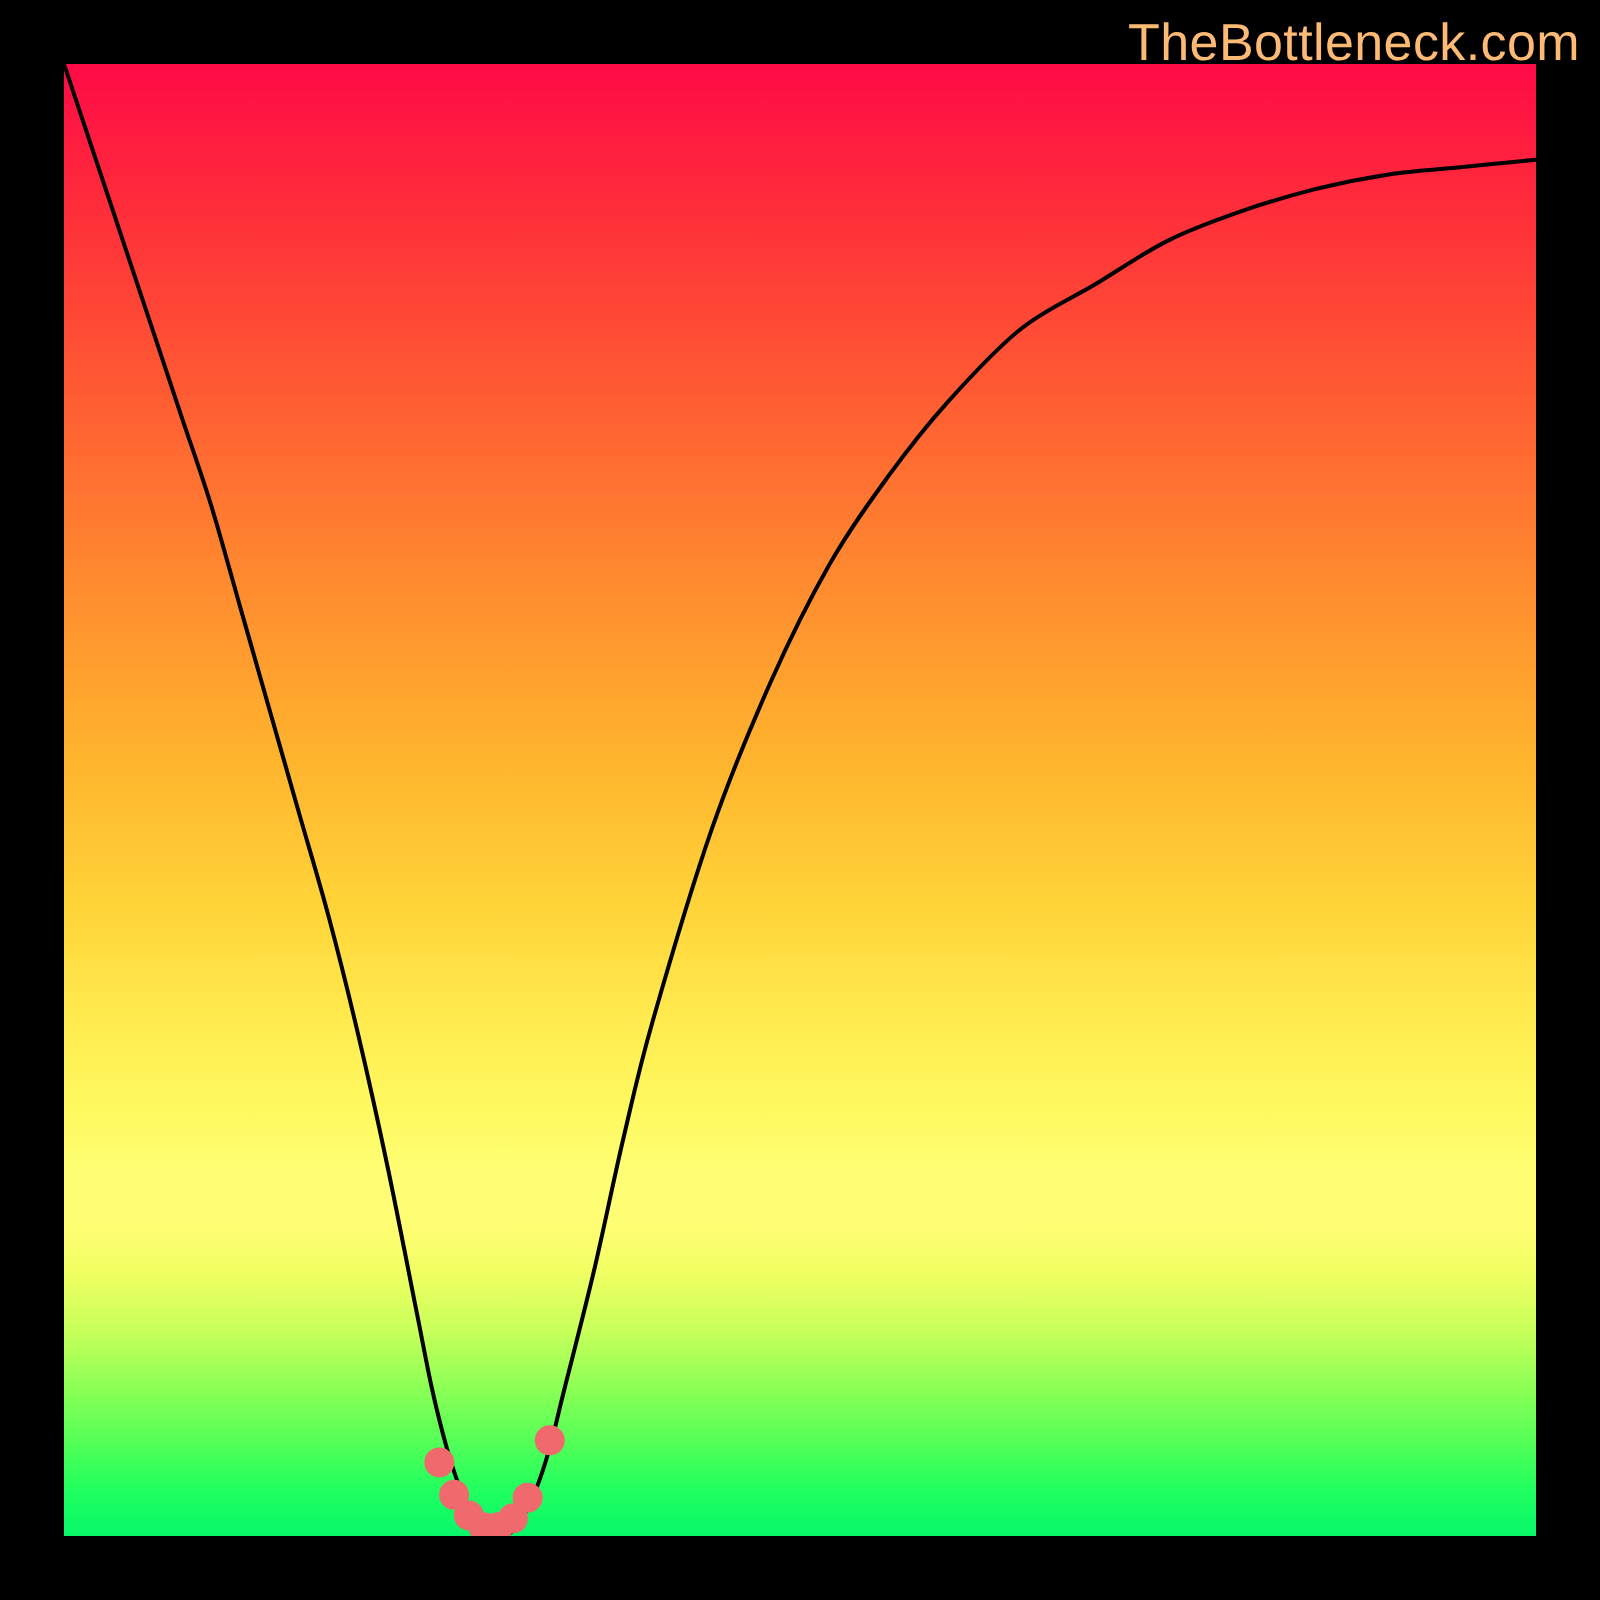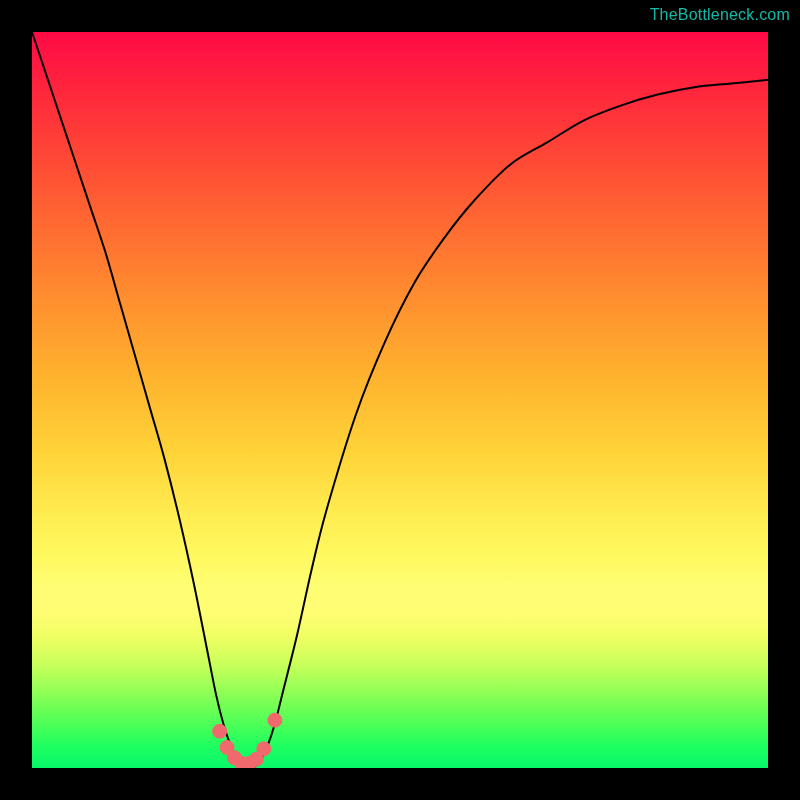--- a/index.html
+++ b/index.html
@@ -57,22 +57,22 @@
     position: absolute;
     left: 0;
     top: 0;
     width: 736px;
     height: 736px;
   }
   .watermark {
     position: absolute;
     top: 6px;
     right: 10px;
-    color: #14b8a6;
-    font-size: 16px;
+    color: #fdba74;
+    font-size: 26px;
     letter-spacing: 0.2px;
   }
 </style>
 </head>
 <body>
 
 <div class="frame">
   <div class="watermark">TheBottleneck.com</div>
 
   <div class="plot">

